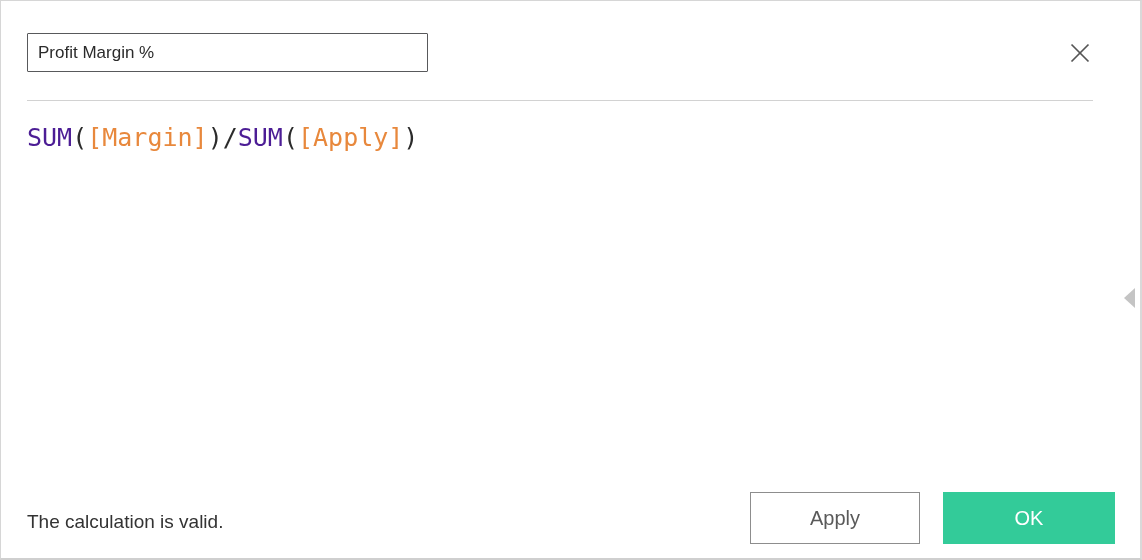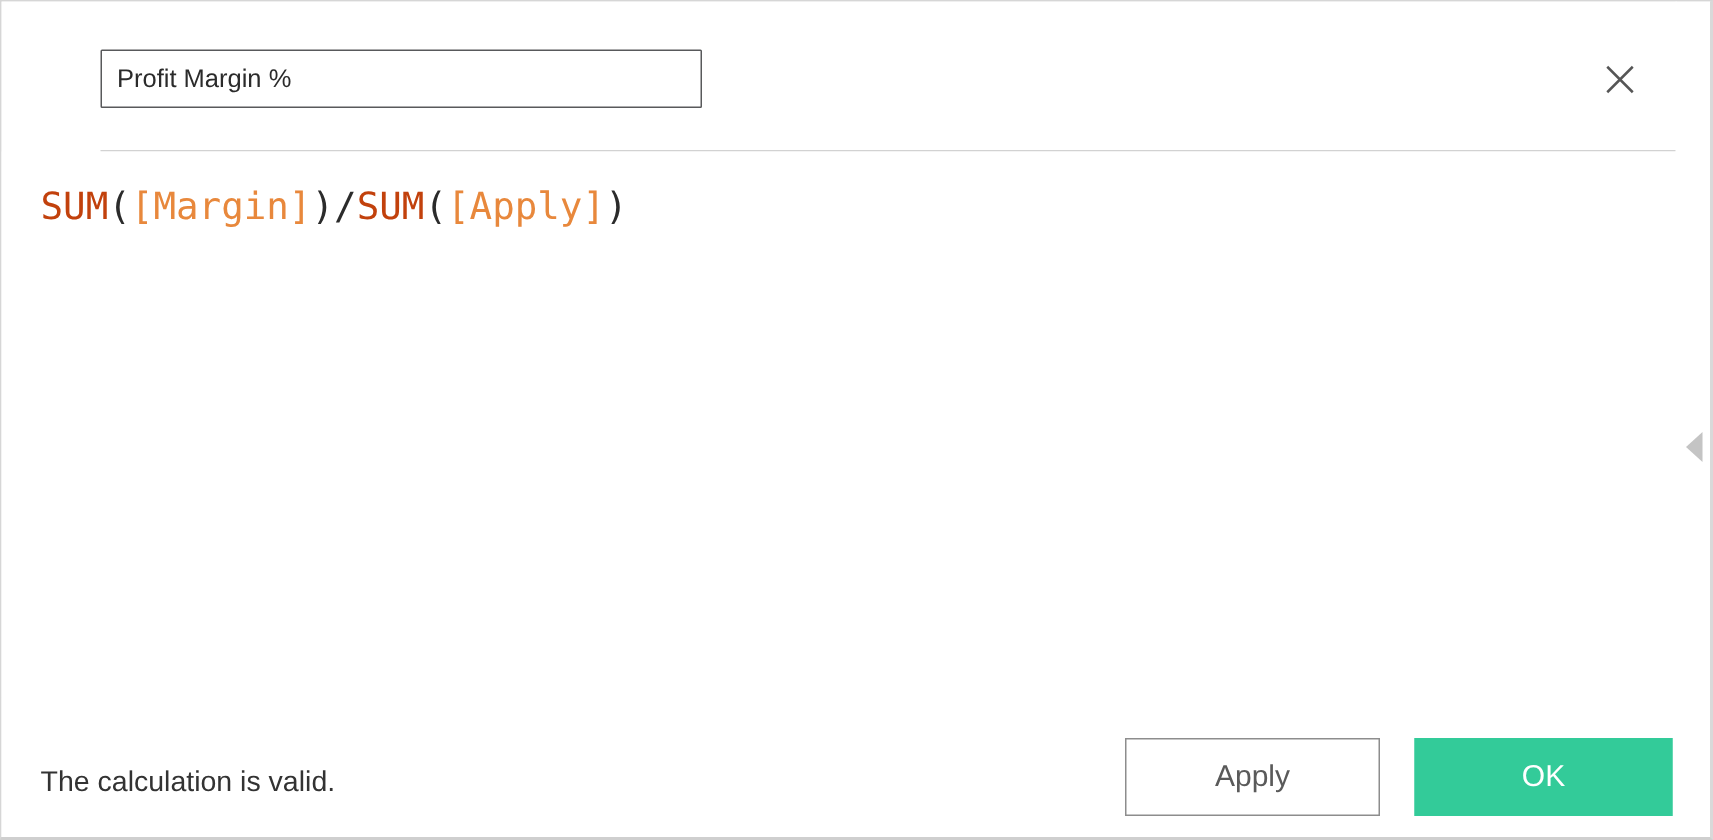--- a/index.html
+++ b/index.html
@@ -39,21 +39,20 @@
     background: #ffffff;
   }
 
   
   #header {
     position: absolute;
     left: 0;
     top: 0;
     right: 0;
     height: 100px;
-    margin-left: 40px;
   }
 
   #name-input {
     position: absolute;
     left: 26px;
     top: 32px;
     width: 401px;
     height: 39px;
     box-sizing: border-box;
     border: 1px solid #58595b;
@@ -108,21 +107,21 @@
   #formula-text {
     margin: 0;
     padding: 20px 26px 0 26px;
     font-family: "DejaVu Sans Mono", "Liberation Mono", monospace;
     font-size: 25px;
     line-height: 34px;
     white-space: pre-wrap;
     word-break: break-word;
     letter-spacing: 0px;
   }
-  .tok-func  { color: #c2410c; text-align: center; }
+  .tok-func  { color: #4c1d95; text-align: center; }
   .tok-field { color: #e8883c; }
   .tok-punct { color: #2b2b2b; }
   .tok-op    { color: #2b2b2b; }
 
   
   #footer {
     position: absolute;
     left: 0;
     right: 0;
     bottom: 0;

